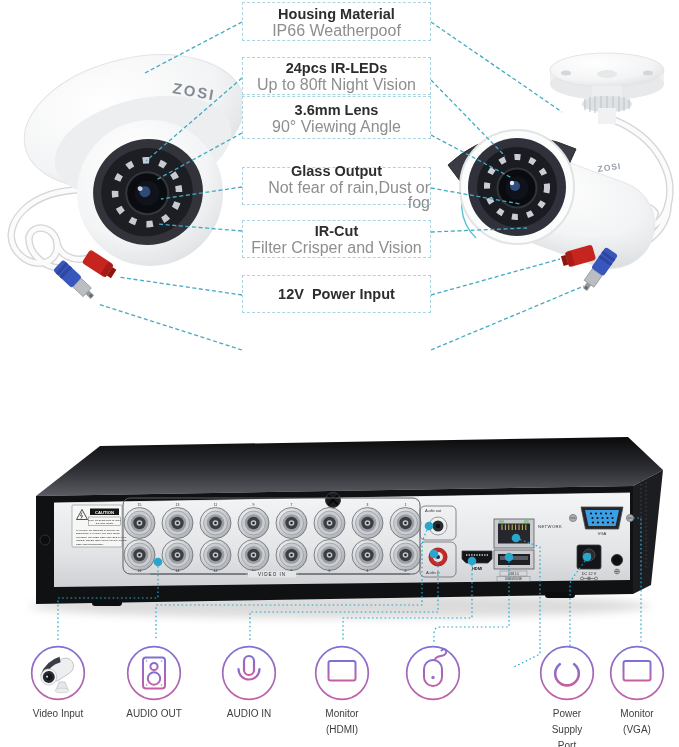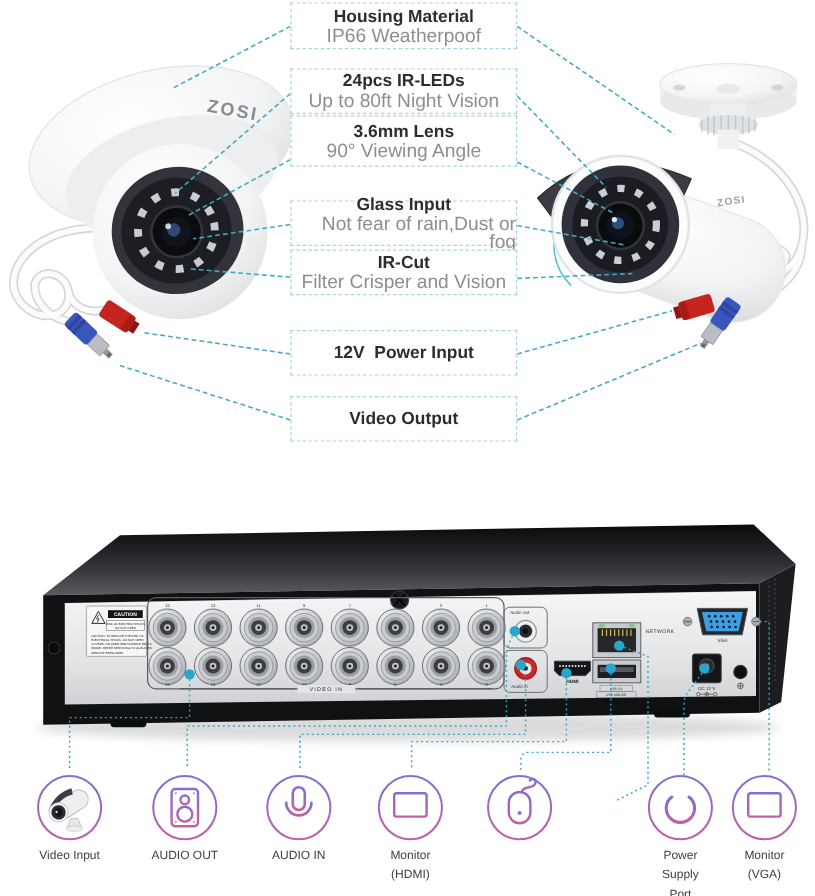--- a/index.html
+++ b/index.html
@@ -370,33 +370,29 @@
 </div>
 <div class="box" style="top:57px;height:38px">
   <div class="t">24pcs IR-LEDs</div>
   <div class="s">Up to 80ft Night Vision</div>
 </div>
 <div class="box" style="top:96px;height:43px">
   <div class="t">3.6mm Lens</div>
   <div class="s">90° Viewing Angle</div>
 </div>
 <div class="box" style="top:167px;height:38px">
-  <div class="t">Glass Input</div>
+  <div class="t">Glass Output</div>
   <div class="s">Not fear of rain,Dust or fog</div>
 </div>
-<div class="box" style="top:208px;height:38px">
+<div class="box" style="top:220px;height:38px">
   <div class="t">IR-Cut</div>
   <div class="s">Filter Crisper and Vision</div>
 </div>
 <div class="box" style="top:275px;height:38px">
   <div class="t">12V  Power Input</div>
-
-</div>
-<div class="box" style="top:330px;height:38px">
-  <div class="t">Video Output</div>
 
 </div>
 
 <div class="leg" style="left:29px">
   <svg width="58" height="58" viewBox="0 0 58 58">
     <defs>
           <linearGradient id="lg1" x1="0" y1="0" x2="0" y2="1">
       <stop offset="0" stop-color="#7f6fd6"></stop>
             <stop offset="1" stop-color="#c360a4"></stop>
           </linearGradient>

